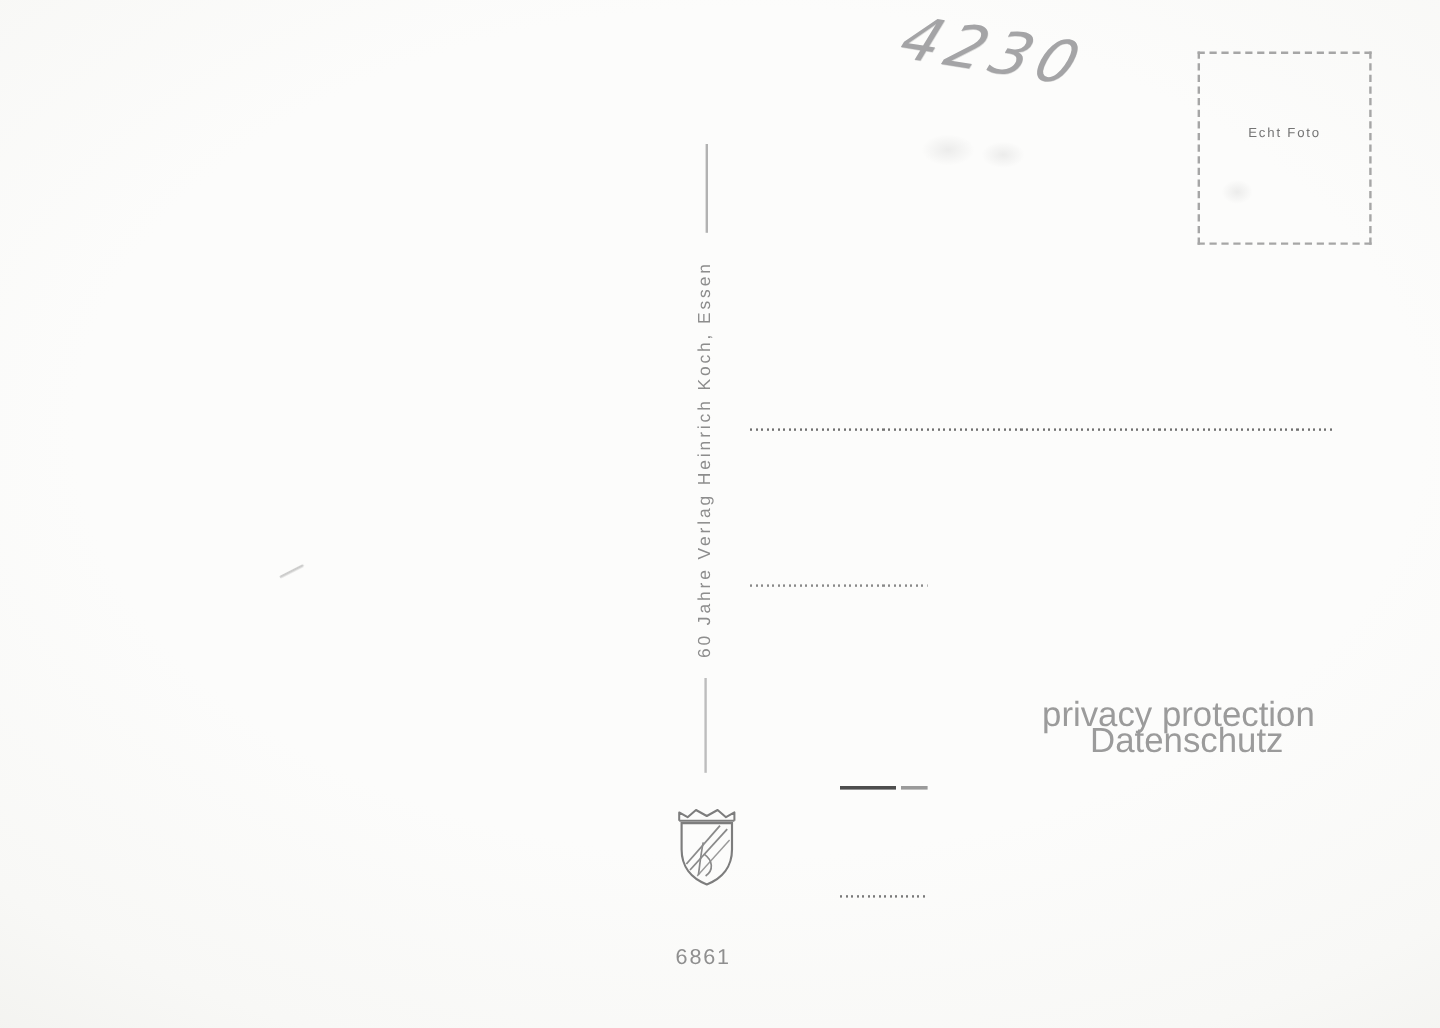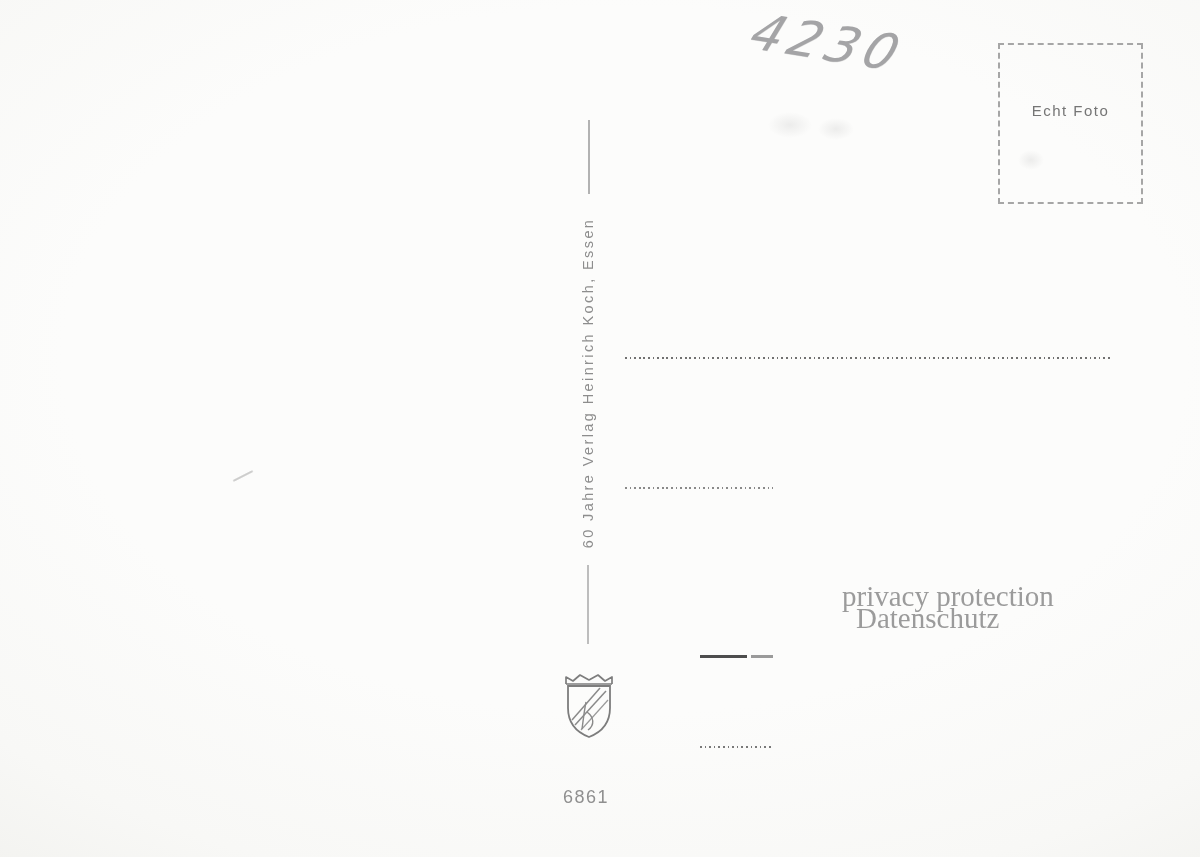--- a/index.html
+++ b/index.html
@@ -36,21 +36,21 @@
     top: 43px;
     width: 145px;
     height: 161px;
     border: 2px dashed #a6a6a6;
     display: flex;
     align-items: center;
     justify-content: center;
     padding-bottom: 26px;
   }
   .stamp-label {
-    font-size: 15px;
+    font-size: 11px;
     color: #757575;
     letter-spacing: 1.5px;
     text-align: right;
   }
 
   
   .divider-seg {
     position: absolute;
     width: 2px;
     background: #b2b2b2;
@@ -109,26 +109,25 @@
     color: #8f8f8f;
     letter-spacing: 1.5px;
   }
 
   
   .watermark {
     position: absolute;
     left: 842px;
     top: 585px;
     width: 280px;
-    text-align: left;
+    text-align: center;
     font-size: 29px;
     line-height: 22px;
     color: #9b9b9b;
     white-space: nowrap;
-    font-family: Liberation Serif, serif;
   }
   .watermark .wm-line2 { display: block; margin-left: 14px; }
 
   
   .pencil-tick {
     position: absolute;
     left: 232px;
     top: 475px;
     width: 22px;
     height: 2px;

